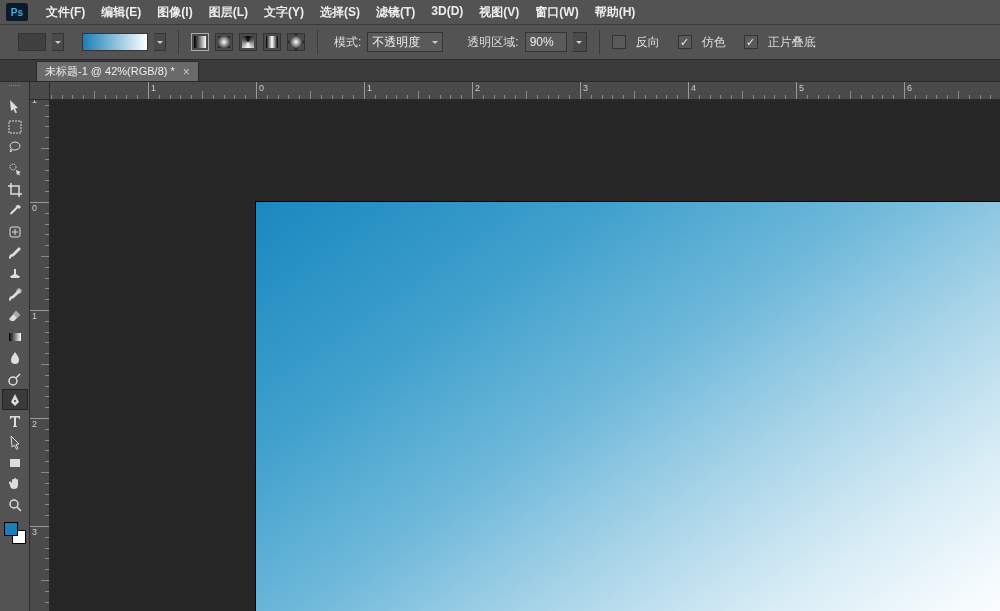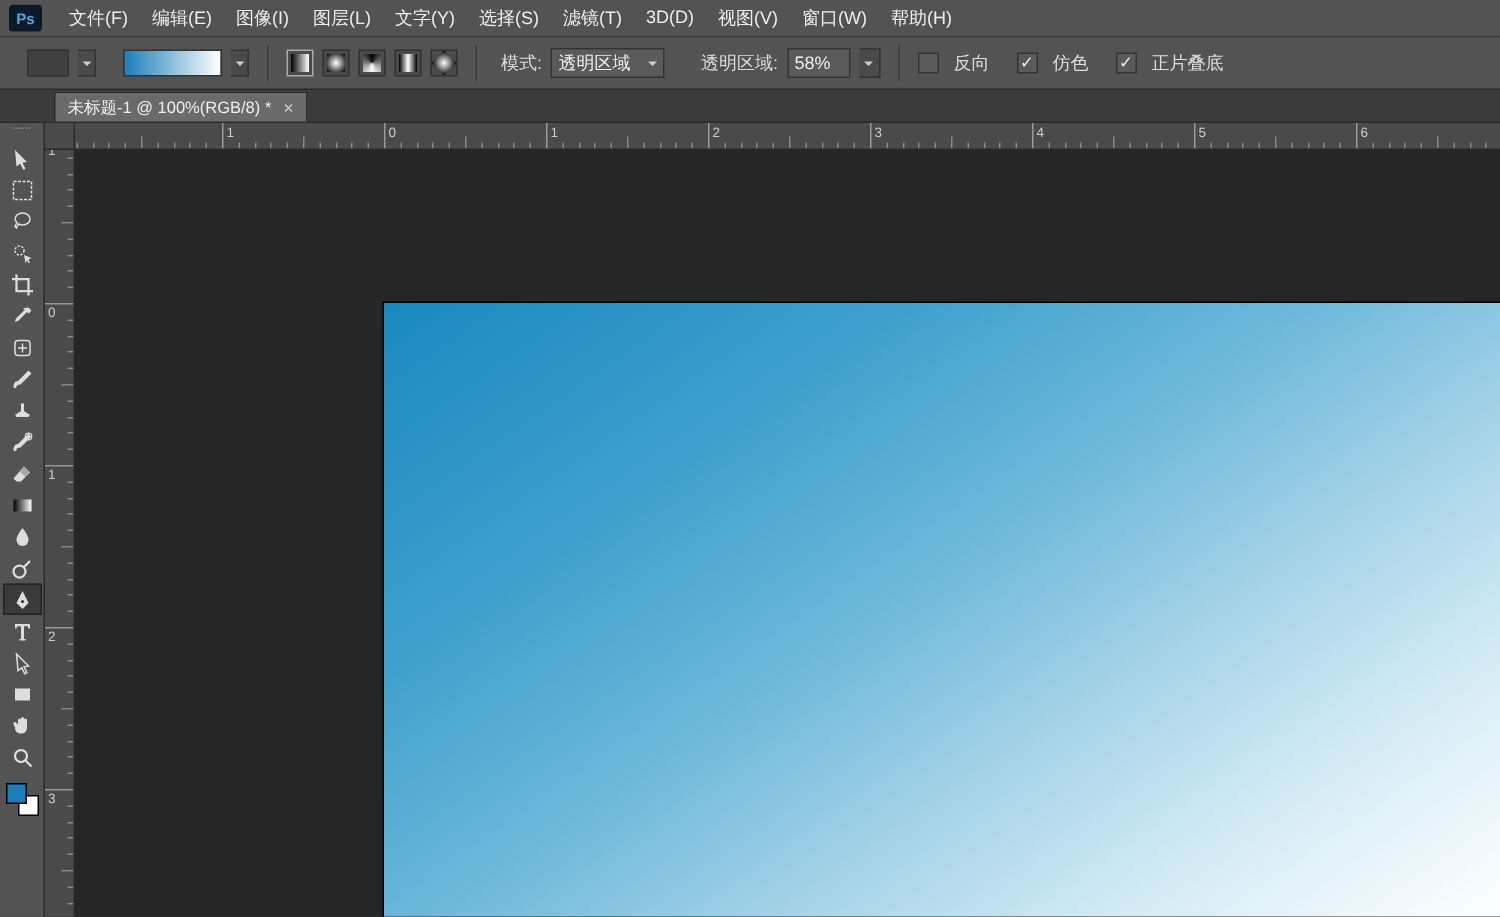--- a/index.html
+++ b/index.html
@@ -72,21 +72,21 @@
 </head>
 <body>
 
 <div class="menubar">
   <div class="ps-logo">
     <svg viewBox="0 0 24 20">
         <rect width="24" height="20" rx="3" fill="#0b1a2a"></rect>
         <text x="12" y="14" text-anchor="middle" font-family="Arial" font-weight="bold" font-size="11" fill="#4fa8d8">Ps</text>
       </svg>
   </div>
-  <div id="menu-items" style="display: flex;">
+  <div id="menu-items" style="display: flex; font-weight: bold;">
       <span class="menu-item">文件(F)</span>
       <span class="menu-item">编辑(E)</span>
       <span class="menu-item">图像(I)</span>
       <span class="menu-item">图层(L)</span>
       <span class="menu-item">文字(Y)</span>
       <span class="menu-item">选择(S)</span>
       <span class="menu-item">滤镜(T)</span>
       <span class="menu-item">3D(D)</span>
       <span class="menu-item">视图(V)</span>
       <span class="menu-item">窗口(W)</span>
@@ -112,42 +112,42 @@
     </span>
   <span class="grad-type grad-reflected">
       <span></span>
     </span>
   <span class="grad-type grad-diamond">
       <span></span>
     </span>
   <span class="opt-divider"></span>
   <span class="opt-label">模式:</span>
   <span class="opt-select">
-      <span>透明区域</span>
+      <span>不透明度</span>
     </span>
   <span style="width:8px"></span>
   <span class="opt-label">透明区域:</span>
   <span class="opt-pct">
-      <span>58%</span>
+      <span>90%</span>
     </span>
   <span class="opt-pct-drop"></span>
   <span class="opt-divider"></span>
   <span class="opt-check" id="chk-reverse"></span>
   <span class="opt-label">反向</span>
   <span style="width:6px"></span>
   <span class="opt-check checked" id="chk-dither"></span>
   <span class="opt-label">仿色</span>
   <span style="width:6px"></span>
   <span class="opt-check checked" id="chk-trans"></span>
   <span class="opt-label">正片叠底</span>
 </div>
 
 <div class="tabbar">
   <div class="doc-tab">
-    <span>未标题-1 @ 100%(RGB/8) *</span>
+    <span>未标题-1 @ 42%(RGB/8) *</span>
     <span class="close">×</span>
   </div>
 </div>
 
 <div class="workspace">
   <div class="toolbar">
     <div class="tool-grip">
         <i></i>
         <i></i>
         <i></i>

